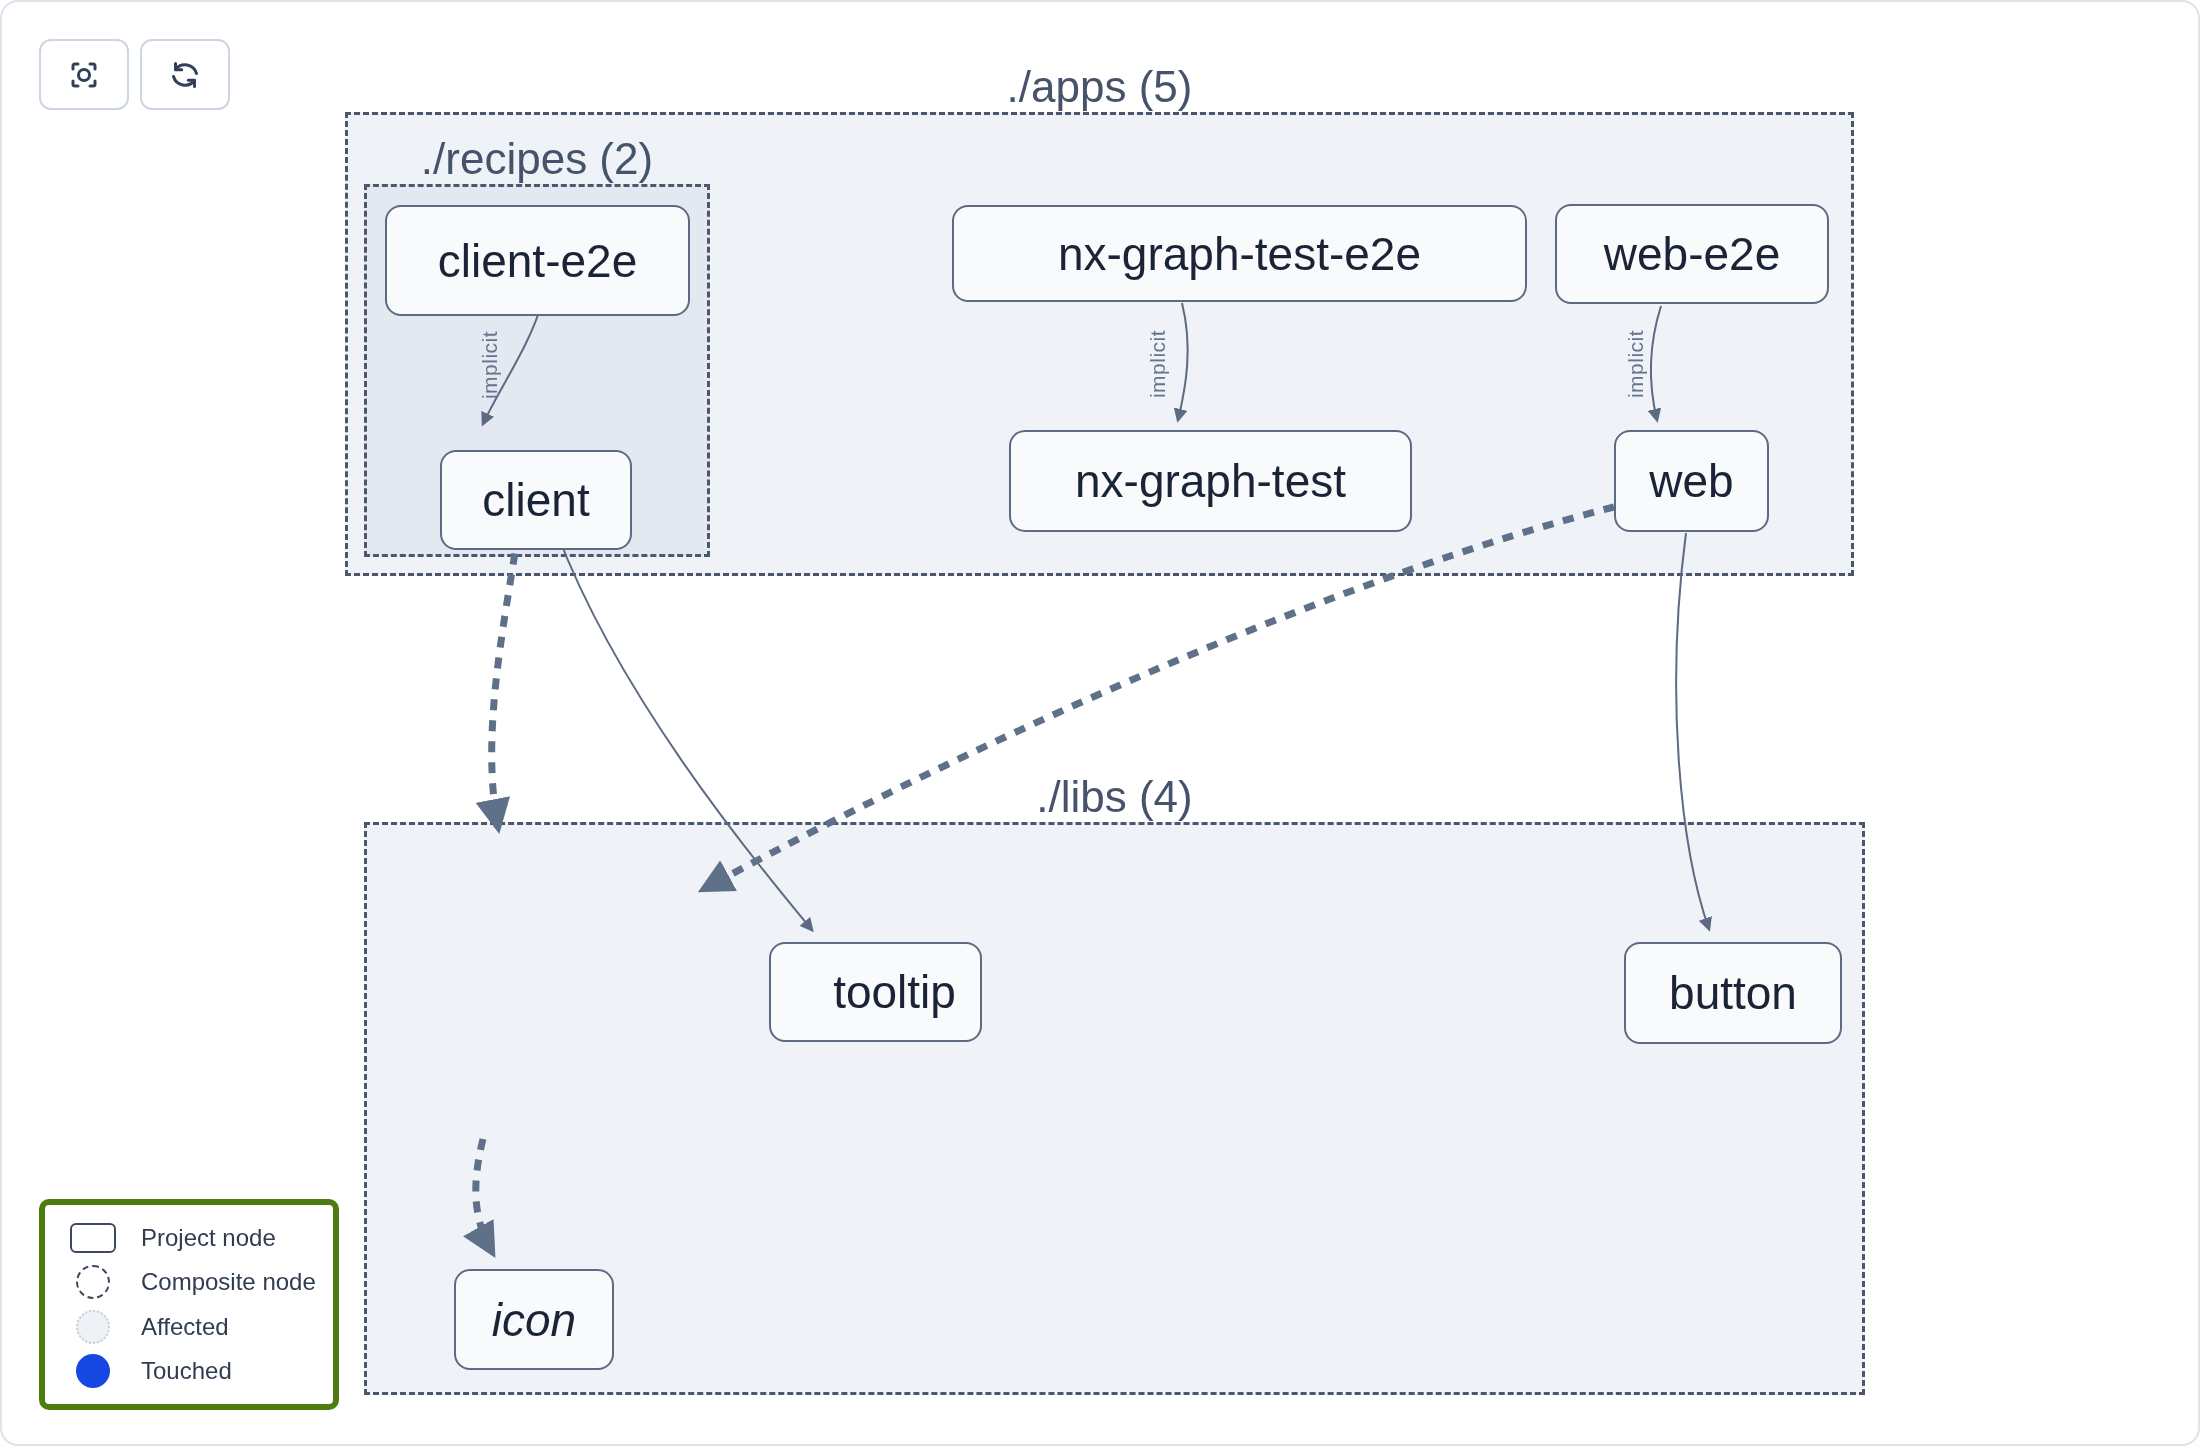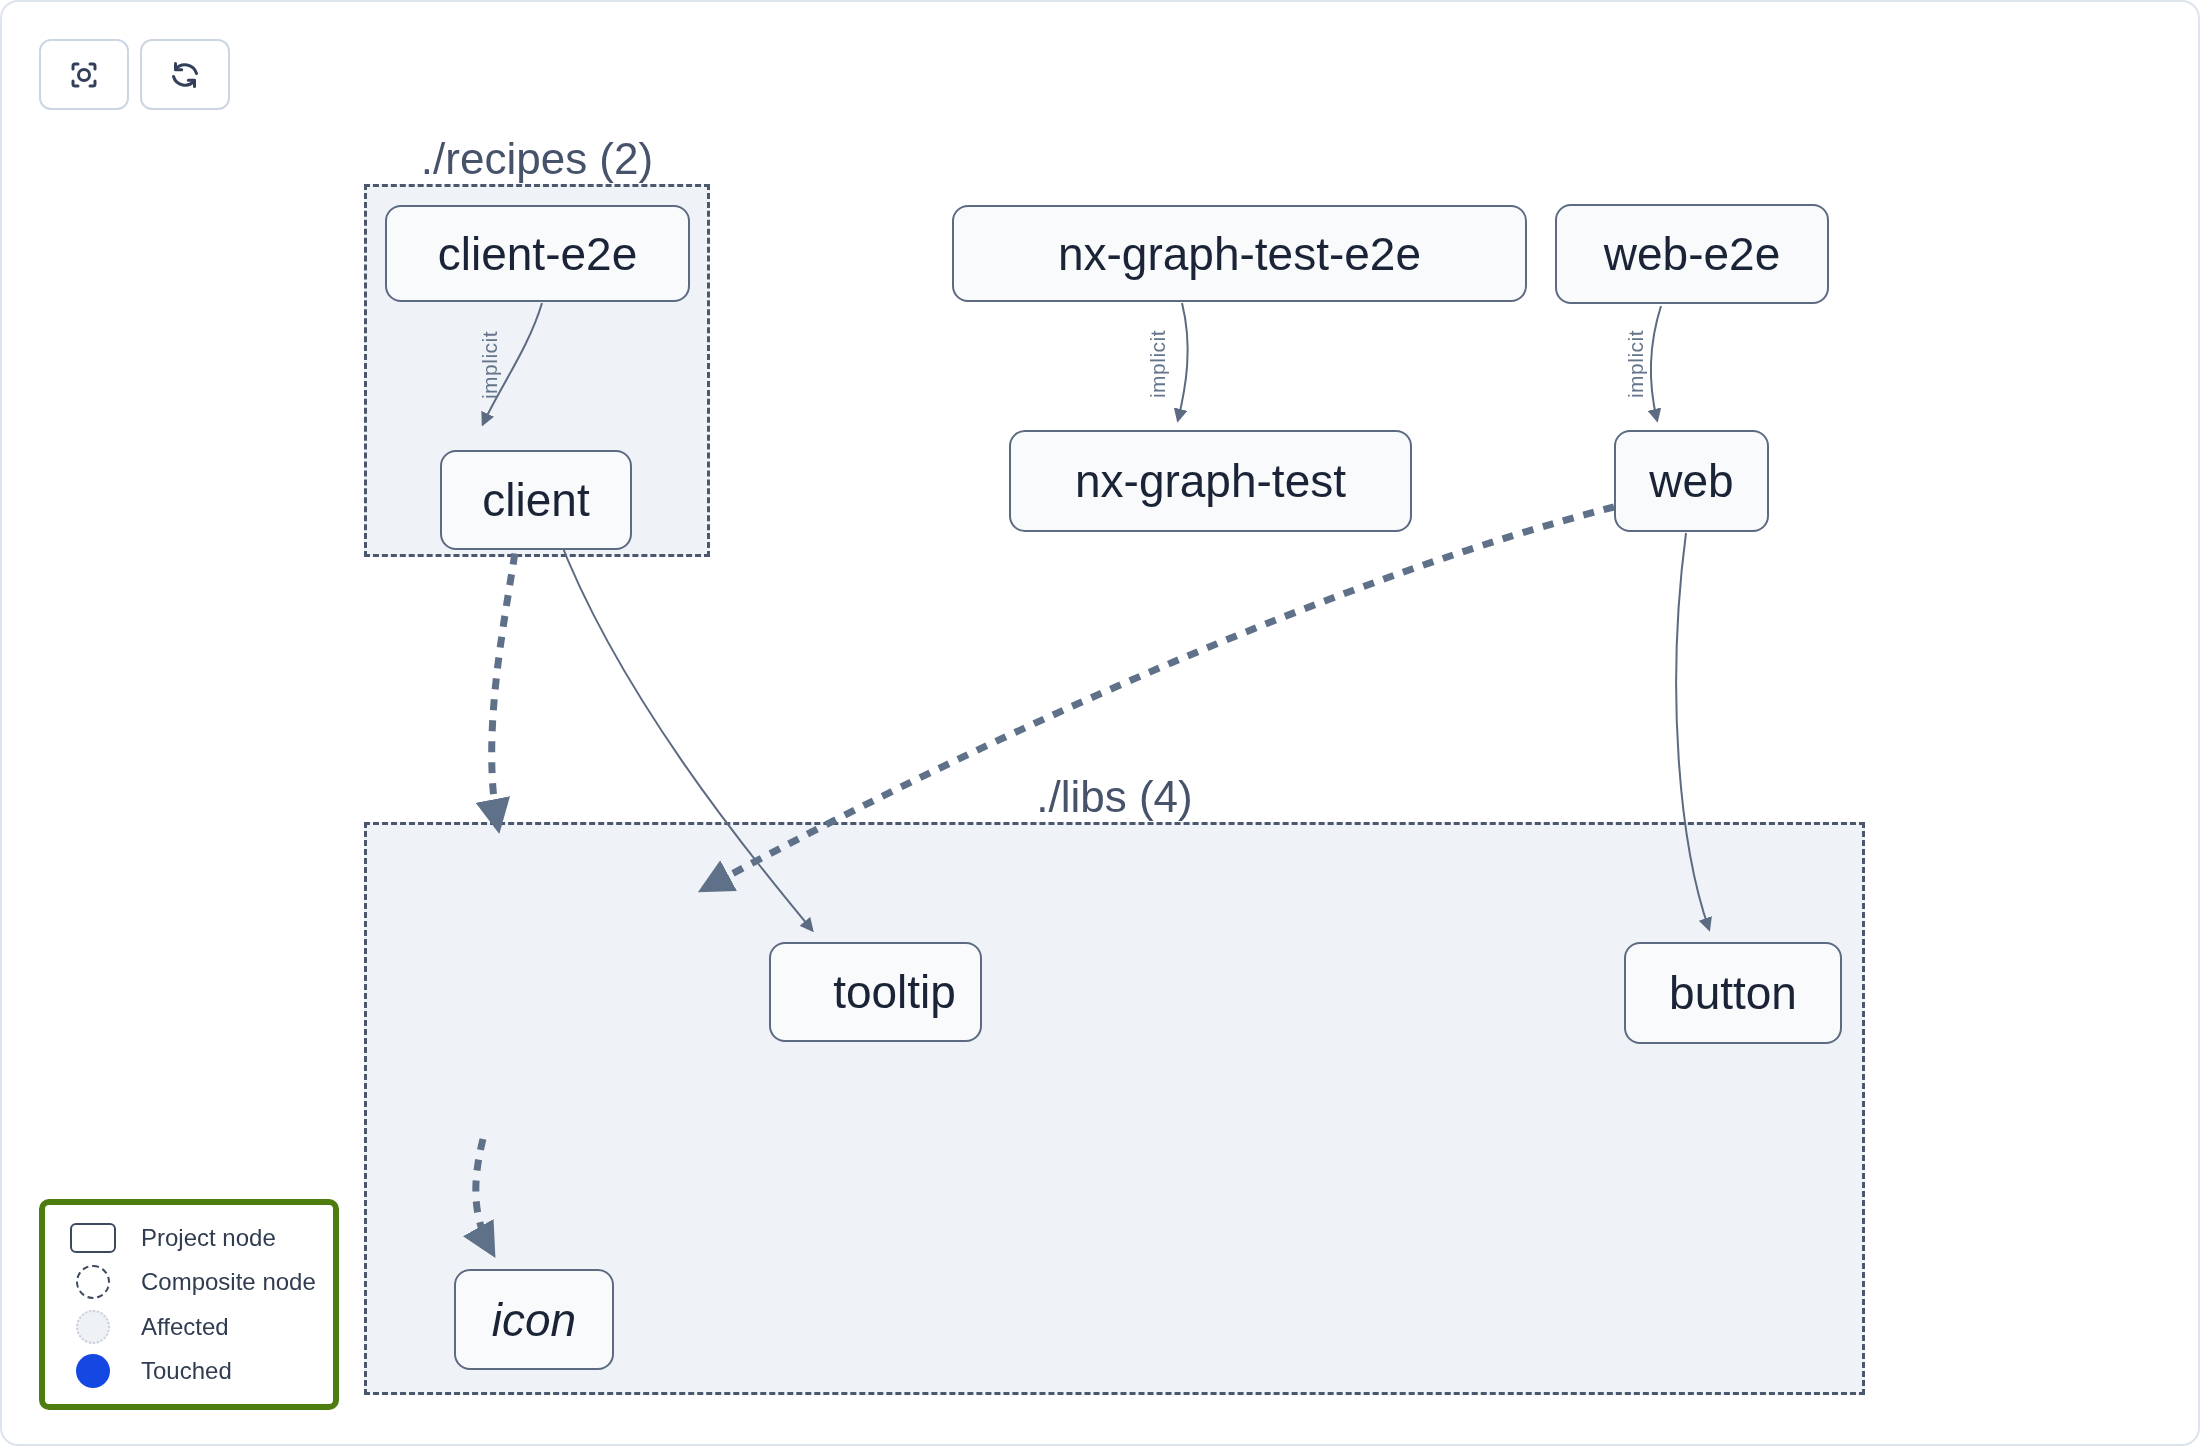--- a/index.html
+++ b/index.html
@@ -25,21 +25,21 @@
     position:absolute;top:-52px;left:0;width:100%;text-align:center;
     font-size:44px;line-height:48px;color:#46536b;white-space:nowrap;
   }
   
   .node{
     position:absolute;box-sizing:border-box;background:#f8fafc;
     border:2px solid #5d6b82;border-radius:16px;
     display:flex;align-items:center;justify-content:center;
     font-size:46px;color:#1b2437;white-space:nowrap;cursor:pointer;z-index:4;
   }
-  #node-client-e2e{left:383px;top:203px;width:305px;height:97px;}
+  #node-client-e2e{left:383px;top:203px;width:305px;height:111px;}
   #node-nx-graph-test-e2e{left:950px;top:203px;width:575px;height:97px;}
   #node-web-e2e{left:1553px;top:202px;width:274px;height:100px;}
   #node-client{left:438px;top:448px;width:192px;height:100px;text-align:center;}
   #node-nx-graph-test{left:1007px;top:428px;width:403px;height:102px;}
   #node-web{left:1612px;top:428px;width:155px;height:102px;}
   #node-tooltip{left:767px;top:940px;width:213px;height:100px;padding-left:38px;}
   #node-button{left:1622px;top:940px;width:218px;height:102px;}
   #node-icon{left:452px;top:1267px;width:160px;height:101px;font-style:italic;}
   
   #node-forms{
@@ -67,20 +67,23 @@
   .lg-circ-dashed{width:34px;height:34px;border:2.5px dashed #3d495e;border-radius:50%;background:#fff;box-sizing:border-box;}
   .lg-circ-affected{width:34px;height:34px;border:2px dotted #c9cfda;border-radius:50%;background:#eef1f6;box-sizing:border-box;}
   .lg-circ-touched{width:34px;height:34px;border-radius:50%;box-sizing:border-box;}
   .ic{display:block;}
 </style>
 </head>
 <body>
 
 <div id="canvas">
 
+  <div class="group" id="group-apps">
+    <div class="group-label">./apps (5)</div>
+  </div>
   <div class="group" id="group-recipes">
     <div class="group-label">./recipes (2)</div>
   </div>
   <div class="group" id="group-libs">
     <div class="group-label">./libs (4)</div>
   </div>
 
 
   <svg id="edges" width="2200" height="1446" viewBox="0 0 2200 1446">
     <defs>

